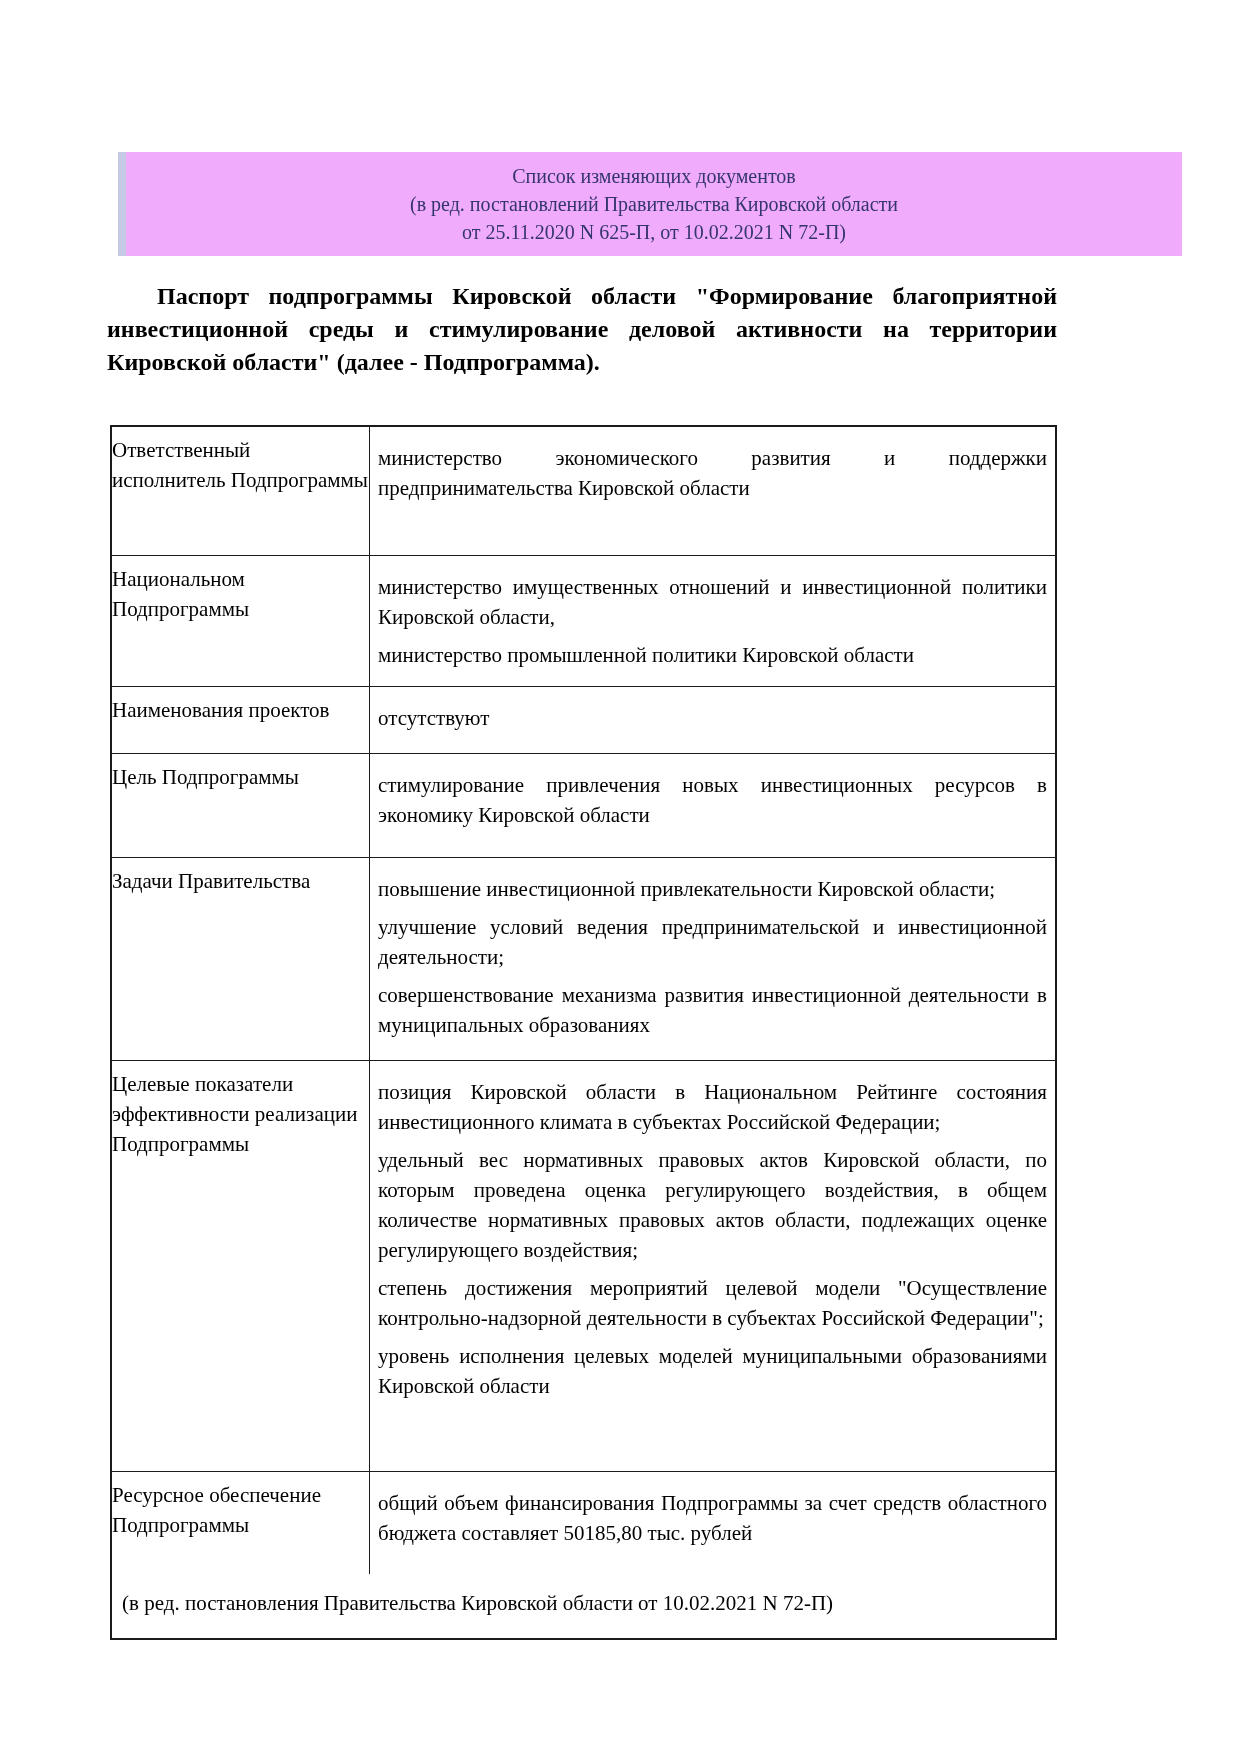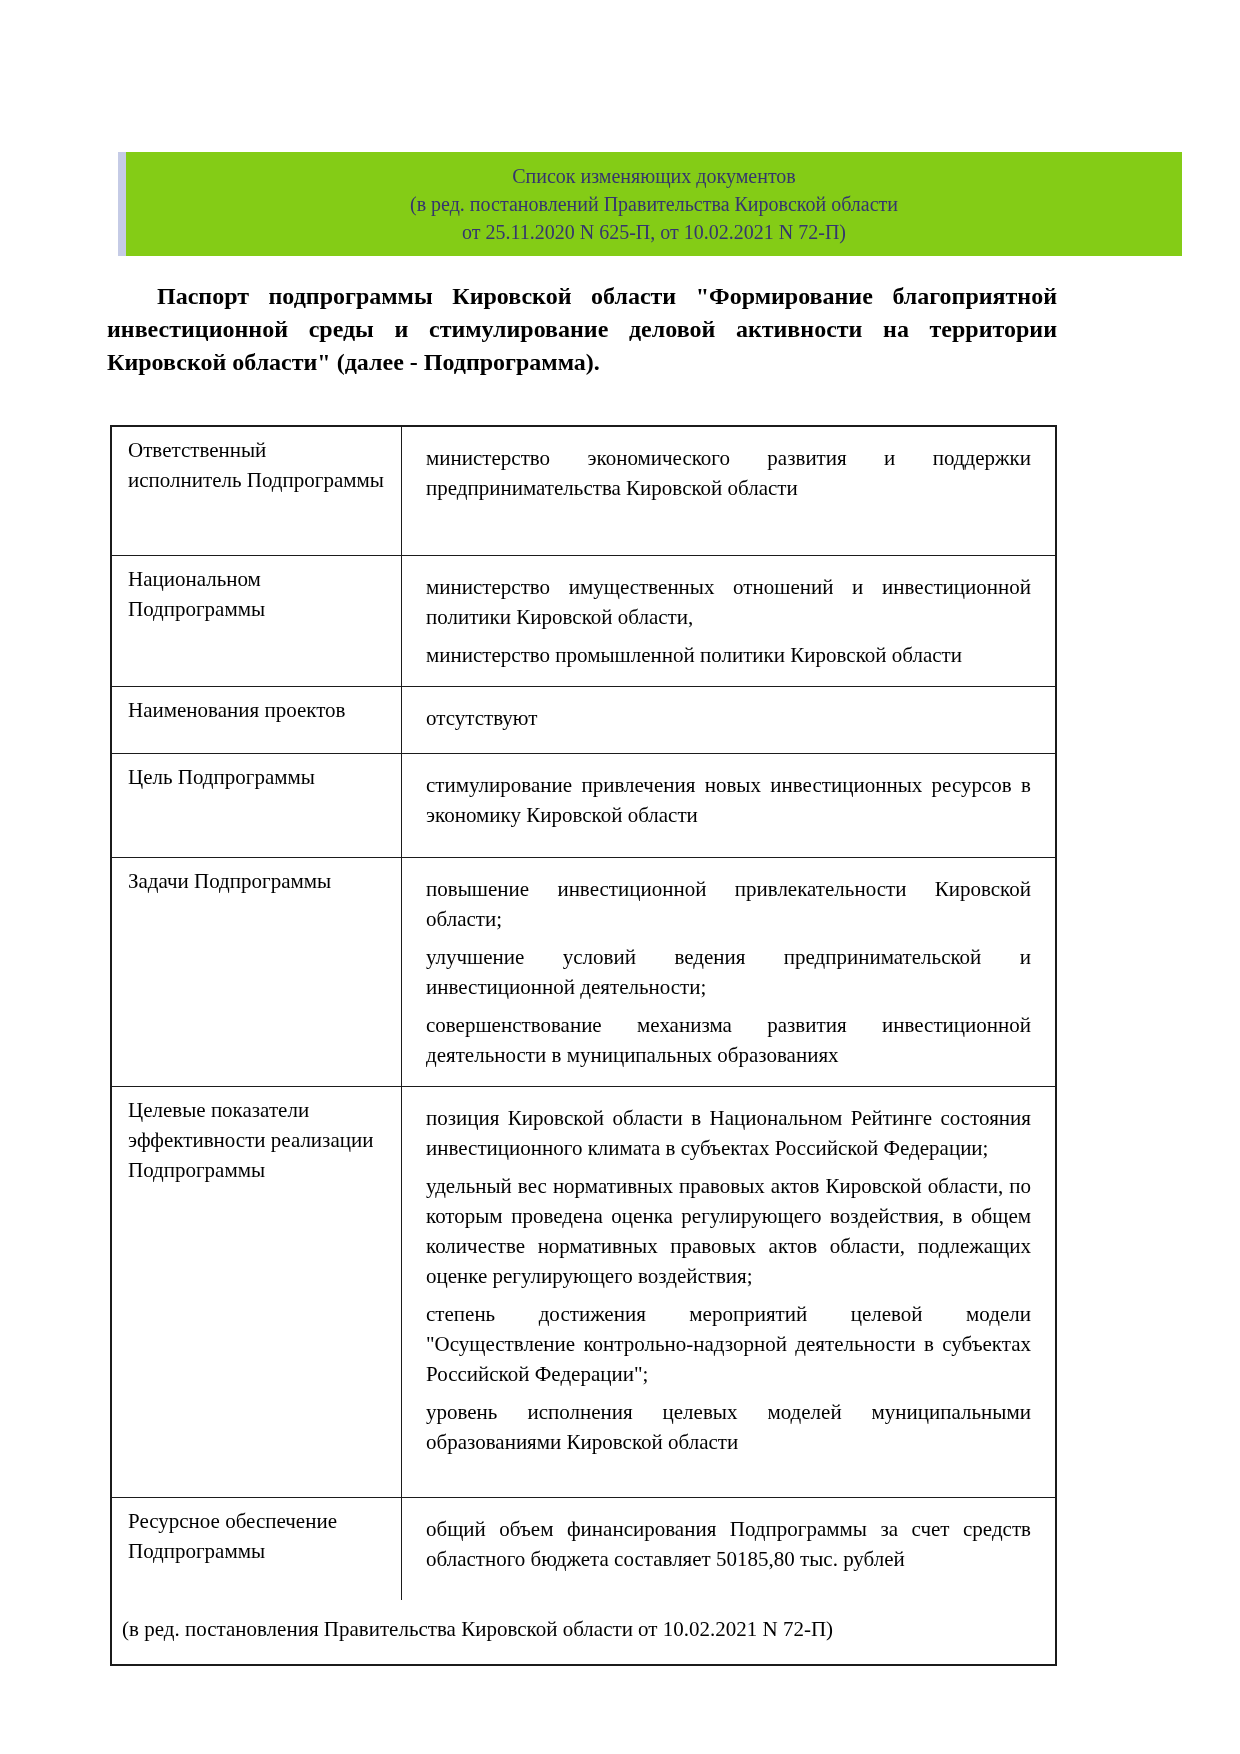--- a/index.html
+++ b/index.html
@@ -12,21 +12,21 @@
     height: 1754px;
     position: relative;
     font-family: "Liberation Serif", "DejaVu Serif", serif;
     color: #000000;
     overflow: hidden;
   }
 
   
   .revision-box {
     margin: 152px 58px 0 118px;
-    background: #84cc16;
+    background: #f0abfc;
     border-left: 8px solid #c5cbe6;
     padding: 10px 24px;
     text-align: center;
     font-size: 20px;
     line-height: 28px;
     color: #35356e;
   }
 
   
   .heading {
@@ -43,21 +43,21 @@
     margin: 46px 0 0 110px;
     width: 947px;
     border-collapse: collapse;
     border: 2px solid #1b1b1b;
     font-size: 21px;
     line-height: 30px;
   }
   table.passport td {
     border: 1px solid #1b1b1b;
     vertical-align: top;
-    padding: 8px 16px;
+    padding: 8px 0;
   }
   td.label-cell { width: 257px; text-align: left; }
   td.value-cell { text-align: justify; }
   .value-para { margin: 8px; }
 
   tr.r1 td { height: 112px; }
   tr.r2 td { height: 108px; }
   tr.r3 td { height: 50px; }
   tr.r4 td { height: 87px; }
   tr.r5 td { height: 186px; }
@@ -105,21 +105,21 @@
         <div class="value-para">отсутствуют</div>
       </td>
     </tr>
     <tr class="r4">
       <td class="label-cell">Цель Подпрограммы</td>
       <td class="value-cell">
         <div class="value-para">стимулирование привлечения новых инвестиционных ресурсов в экономику Кировской области</div>
       </td>
     </tr>
     <tr class="r5">
-      <td class="label-cell">Задачи Подпрограммы</td>
+      <td class="label-cell">Задачи Правительства</td>
       <td class="value-cell">
         <div class="value-para">повышение инвестиционной привлекательности Кировской области;</div>
         <div class="value-para">улучшение условий ведения предпринимательской и инвестиционной деятельности;</div>
         <div class="value-para">совершенствование механизма развития инвестиционной деятельности в муниципальных образованиях</div>
       </td>
     </tr>
     <tr class="r7">
       <td class="label-cell">Целевые показатели эффективности реализации Подпрограммы</td>
       <td class="value-cell">
         <div class="value-para">позиция Кировской области в Национальном Рейтинге состояния инвестиционного климата в субъектах Российской Федерации;</div>

